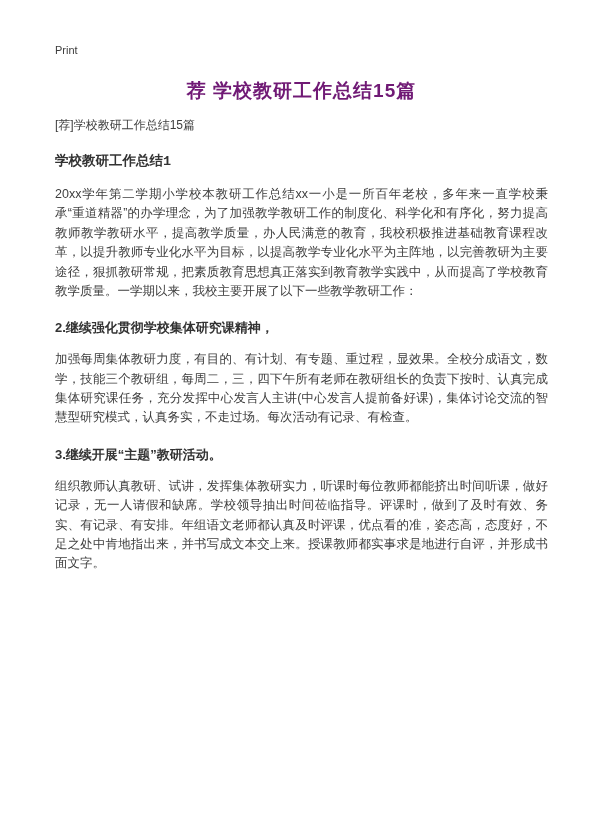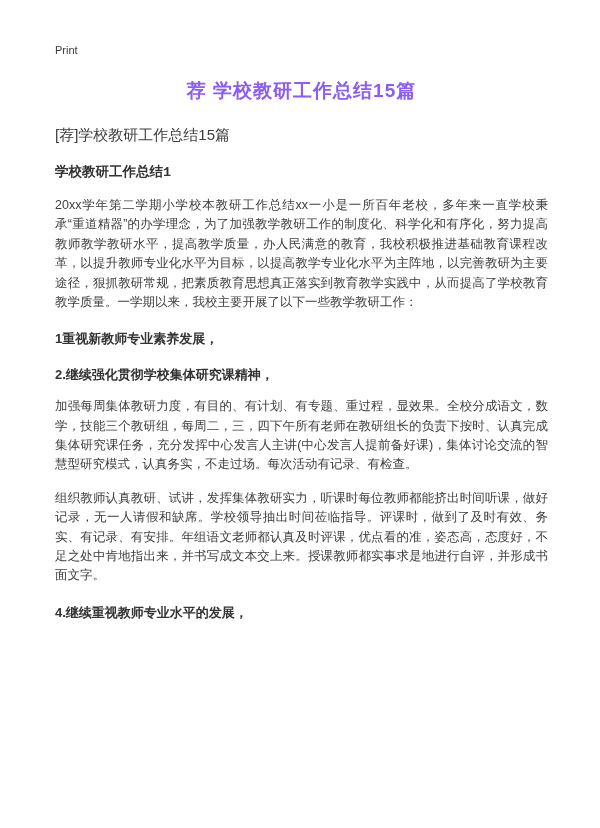--- a/index.html
+++ b/index.html
@@ -19,28 +19,28 @@
   .print-link {
     font-size: 11px;
     color: #3d3d3d;
     margin-bottom: 22px;
     cursor: pointer;
     display: inline-block;
   }
   .doc-title {
     font-size: 19px;
     font-weight: bold;
-    color: #8b5cf6;
+    color: #701a75;
     text-align: center;
-    margin-bottom: 22px;
     letter-spacing: 1px;
   }
   .doc-subtitle {
-    font-size: 15px;
+    font-size: 12px;
     margin-bottom: 15px;
+    margin-top: 13px;
   }
   .para {
     font-size: 12.5px;
     line-height: 1.55;
     text-align: justify;
     margin-bottom: 14px;
   }
   .section-heading {
     font-size: 13.5px;
     font-weight: bold;
@@ -64,25 +64,24 @@
 
   <h1 class="doc-title">荐 学校教研工作总结15篇</h1>
 
   <p class="doc-subtitle">[荐]学校教研工作总结15篇</p>
 
 
   <h2 class="section-heading">学校教研工作总结1</h2>
 
   <p class="para">20xx学年第二学期小学校本教研工作总结xx一小是一所百年老校，多年来一直学校秉承“重道精器”的办学理念，为了加强教学教研工作的制度化、科学化和有序化，努力提高教师教学教研水平，提高教学质量，办人民满意的教育，我校积极推进基础教育课程改革，以提升教师专业化水平为目标，以提高教学专业化水平为主阵地，以完善教研为主要途径，狠抓教研常规，把素质教育思想真正落实到教育教学实践中，从而提高了学校教育教学质量。一学期以来，我校主要开展了以下一些教学教研工作：</p>
 
-  <p class="item-heading">1重视新教师专业素养发展，</p>
 
 
   <p class="item-heading">2.继续强化贯彻学校集体研究课精神，</p>
 
   <p class="para">加强每周集体教研力度，有目的、有计划、有专题、重过程，显效果。全校分成语文，数学，技能三个教研组，每周二，三，四下午所有老师在教研组长的负责下按时、认真完成集体研究课任务，充分发挥中心发言人主讲(中心发言人提前备好课)，集体讨论交流的智慧型研究模式，认真务实，不走过场。每次活动有记录、有检查。</p>
 
+  <p class="item-heading">3.继续开展“主题”教研活动。</p>
 
   <p class="para">组织教师认真教研、试讲，发挥集体教研实力，听课时每位教师都能挤出时间听课，做好记录，无一人请假和缺席。学校领导抽出时间莅临指导。评课时，做到了及时有效、务实、有记录、有安排。年组语文老师都认真及时评课，优点看的准，姿态高，态度好，不足之处中肯地指出来，并书写成文本交上来。授课教师都实事求是地进行自评，并形成书面文字。</p>
 
-  <p class="item-heading">4.继续重视教师专业水平的发展，</p>
 
 </div>
 
 </body></html>

